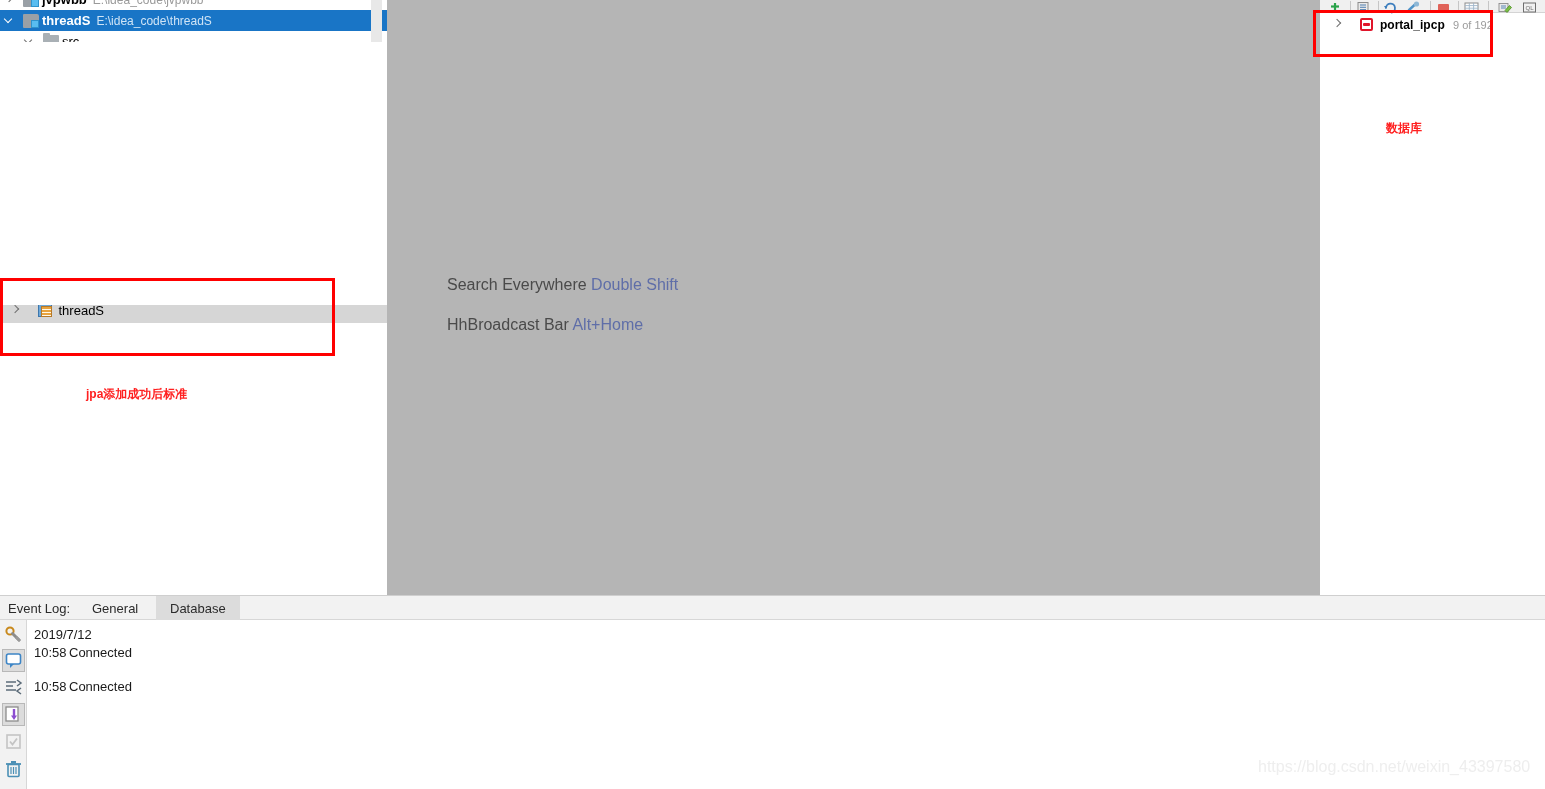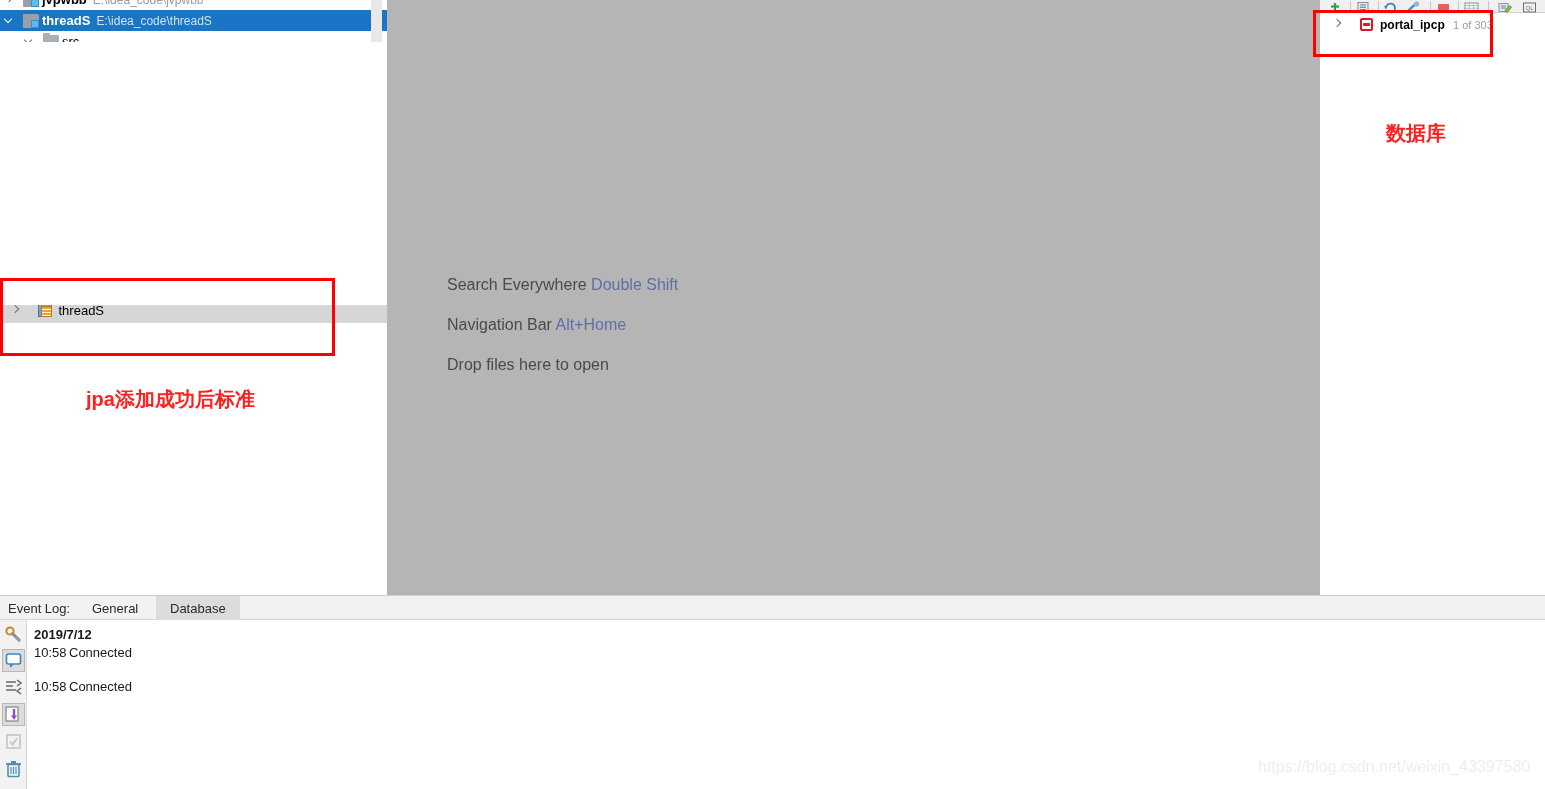--- a/index.html
+++ b/index.html
@@ -123,21 +123,21 @@
   }
   #persistence-blank {
     position:absolute; left:0; top:42px; width:387px; height:263px; background:#fff;
   }
 
   
   .anno-box {
     position: absolute; border: 3px solid #ff0000; pointer-events: none;
   }
   .anno-text {
-    position: absolute; color: #ff2020; font-size: 20px; font-weight: bold;
+    position: absolute; color: #ff2020; font-size: 12px; font-weight: bold;
     white-space: nowrap;
   }
 
   
   #editor-area {
     position: absolute; left: 387px; top: 0; width: 933px; height: 595px;
     background: #b5b5b5;
   }
   #shortcut-list {
     position: absolute; left: 447px; top: 276px; width: 420px;
@@ -296,22 +296,21 @@
     </div>
   </div>
   <div id="persistence-blank"></div>
 
   <div class="anno-box" style="left:0px; top:278px; width:335px; height:78px;"></div>
   <div class="anno-text" style="left:86px; top:386px;">jpa添加成功后标准</div>
 
   <div id="editor-area"></div>
   <div id="shortcut-list">
       <div class="sc-row"><span>Search Everywhere</span> <span class="sc-key">Double Shift</span></div>
-      <div class="sc-row"><span>Navigation Bar</span> <span class="sc-key">Alt+Home</span></div>
-      <div class="sc-row"><span>Drop files here to open</span></div>
+      <div class="sc-row"><span>HhBroadcast Bar</span> <span class="sc-key">Alt+Home</span></div>
     </div>
 
   <div id="database-panel">
     <div id="db-toolbar">
       <span class="dbtool" style="left:8px;">
         <svg width="20" height="13" viewBox="0 0 20 13">
           <line x1="7" y1="2" x2="7" y2="10" stroke="#2aa34a" stroke-width="2.2"></line>
           <line x1="3" y1="5.5" x2="11" y2="5.5" stroke="#2aa34a" stroke-width="2.2"></line>
           <path d="M5.5 9 L8.5 9 L7 11.5 Z" fill="#2aa34a"></path>
         </svg>
@@ -376,21 +375,21 @@
           <text x="9.5" y="9" font-size="6" fill="#6e6e6e" text-anchor="middle" font-family="Liberation Sans, sans-serif">QL</text>
         </svg>
       </span>
     </div>
 
     <div id="db-row">
       <span class="arrow collapsed"></span>
       <span style="display:inline-block;width:10px;"></span>
       <span class="ico-db"></span>
       <span id="db-name">portal_ipcp</span>
-      <span id="db-count">1 of 303</span>
+      <span id="db-count">9 of 192</span>
     </div>
   </div>
 
   <div class="anno-box" style="left:1313px; top:10px; width:180px; height:47px;"></div>
   <div class="anno-text" style="left:1386px; top:120px;">数据库</div>
 
   <div id="eventlog">
     <div id="eventlog-tabs">
       <span id="el-label">Event Log:</span>
       <span class="el-tab" style="left:78px;">General</span>
@@ -443,21 +442,21 @@
           <g stroke="#4a8fb5" stroke-width="1.2">
             <line x1="9" y1="9" x2="9" y2="16"></line>
               <line x1="11.5" y1="9" x2="11.5" y2="16"></line>
             <line x1="14" y1="9" x2="14" y2="16"></line>
           </g>
         </svg>
       </span>
     </div>
 
     <div id="el-content">
-      <span class="el-line" style="left:6px; top:7px;font-weight:bold;">2019/7/12</span>
+      <span class="el-line" style="left:6px; top:7px;">2019/7/12</span>
       <span class="el-line" style="left:6px; top:25px;">10:58</span>
       <span class="el-line" style="left:41px; top:25px;">Connected</span>
       <span class="el-line" style="left:6px; top:59px;">10:58</span>
       <span class="el-line" style="left:41px; top:59px;">Connected</span>
     </div>
   </div>
 
   <div id="watermark">https://blog.csdn.net/weixin_43397580</div>
 
 </div>

